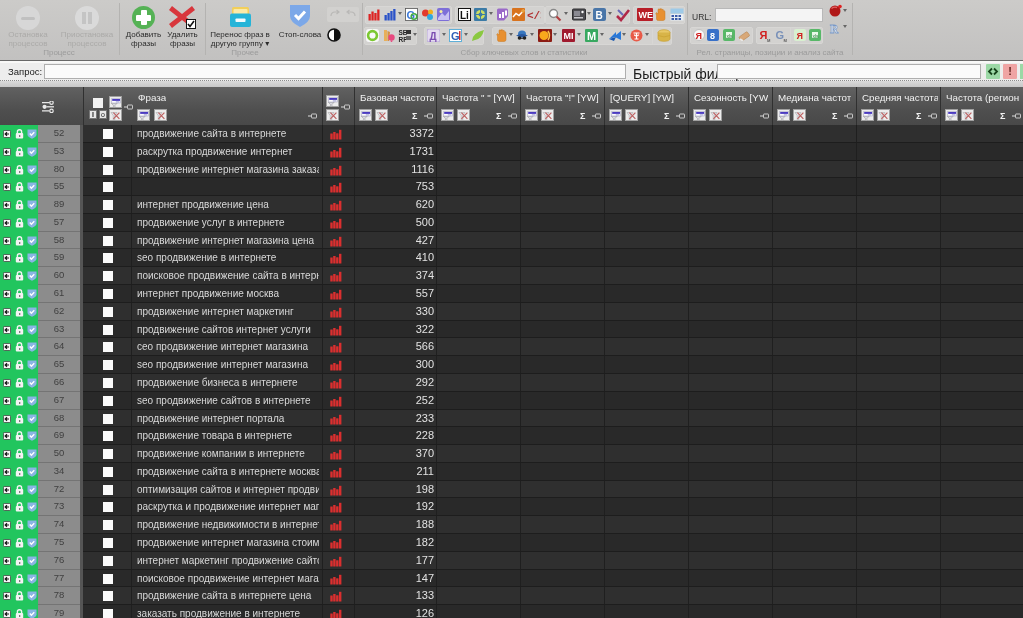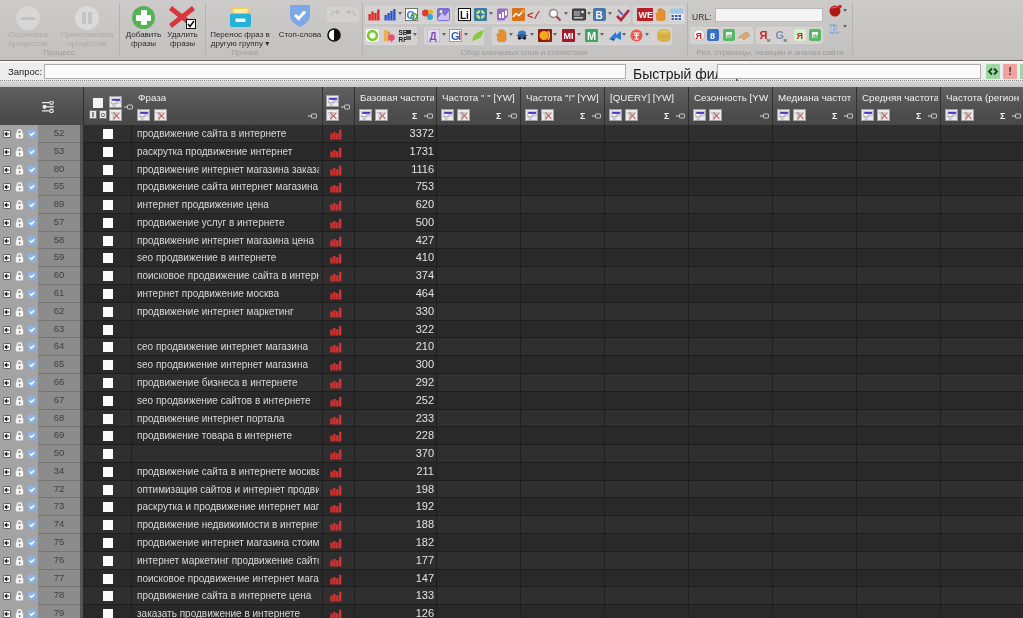--- a/index.html
+++ b/index.html
@@ -27,21 +27,21 @@
 .hbtn{position:absolute;width:13px;height:12px;background:#ececec;border:1px solid #a0a0a0;}
 .hbtn svg{margin:0.5px auto;display:block;}
 .sig{position:absolute;font-size:9px;font-weight:bold;color:#f3f3f3;}
 #tbody{position:absolute;left:0;top:125px;width:1023px;height:493px;background:#282828;}
 .row{position:absolute;left:0;width:1023px;}
 .row .dark{position:absolute;left:83px;top:0;width:940px;bottom:1px;}
 .row.even .dark{background:#2f2f2f;}
 .row.odd .dark{background:#292929;}
 .rsep{position:absolute;left:83px;bottom:0;width:940px;height:1px;background:#1d1d1d;}
 .vline{position:absolute;top:0;bottom:0;width:1px;background:#1f1f1f;}
-.gut{position:absolute;left:0;top:0;width:83px;bottom:0;background:#a3a3a3;}
+.gut{position:absolute;left:0;top:0;width:83px;bottom:0;background:#22c55e;}
 .numcell{position:absolute;left:38px;top:0;width:42px;bottom:0;background:#8c8c8c;
  border-bottom:1px solid #747474;font-size:9.5px;color:#404040;text-align:center;line-height:16px;}
 .gutedge{position:absolute;left:80px;top:0;width:3px;bottom:0;background:#555555;}
 .cb{position:absolute;left:103px;top:4px;width:10px;height:10px;background:#fafafa;}
 .phrase{position:absolute;left:137px;top:0;width:182px;height:17px;font-size:10px;
  color:#d8d8d8;white-space:nowrap;overflow:hidden;line-height:17.5px;}
 .freq{position:absolute;left:354px;top:0;width:80px;font-size:11px;color:#e2e2e2;text-align:right;line-height:17.5px;}
 .ric{position:absolute;left:330px;top:3.5px;}
 .gic{position:absolute;}
 svg{display:block;}
@@ -683,21 +683,20 @@
         <svg class="gic" style="left:14.5px;top:4px" width="9" height="10">
           <use href="#lockic"></use>
         </svg>
         <svg class="gic" style="left:27px;top:4px" width="10" height="10">
           <use href="#shieldic"></use>
         </svg>
         <div class="numcell">55</div>
         <div class="gutedge"></div>
       </div>
 <div class="cb"></div>
-<div class="phrase">продвижение сайта интернет магазина</div>
 <svg class="ric" width="12" height="11" viewBox="0 0 12 11">
         <use href="#minired"></use>
       </svg>
 <div class="freq">753</div>
 </div>
 <div class="row even" style="top:71px;height:18px">
 <div class="dark"></div>
 <div class="vline" style="left:131px"></div>
 <div class="vline" style="left:322px"></div>
 <div class="vline" style="left:354px"></div>
@@ -885,21 +884,21 @@
           <use href="#shieldic"></use>
         </svg>
         <div class="numcell">61</div>
         <div class="gutedge"></div>
       </div>
 <div class="cb"></div>
 <div class="phrase">интернет продвижение москва</div>
 <svg class="ric" width="12" height="11" viewBox="0 0 12 11">
         <use href="#minired"></use>
       </svg>
-<div class="freq">464</div>
+<div class="freq">557</div>
 </div>
 <div class="row even" style="top:178px;height:18px">
 <div class="dark"></div>
 <div class="vline" style="left:131px"></div>
 <div class="vline" style="left:322px"></div>
 <div class="vline" style="left:354px"></div>
 <div class="vline" style="left:436px"></div>
 <div class="vline" style="left:520px"></div>
 <div class="vline" style="left:604px"></div>
 <div class="vline" style="left:688px"></div>
@@ -947,20 +946,21 @@
         <svg class="gic" style="left:14.5px;top:4px" width="9" height="10">
           <use href="#lockic"></use>
         </svg>
         <svg class="gic" style="left:27px;top:4px" width="10" height="10">
           <use href="#shieldic"></use>
         </svg>
         <div class="numcell">63</div>
         <div class="gutedge"></div>
       </div>
 <div class="cb"></div>
+<div class="phrase">продвижение сайтов интернет услуги</div>
 <svg class="ric" width="12" height="11" viewBox="0 0 12 11">
         <use href="#minired"></use>
       </svg>
 <div class="freq">322</div>
 </div>
 <div class="row even" style="top:213px;height:18px">
 <div class="dark"></div>
 <div class="vline" style="left:131px"></div>
 <div class="vline" style="left:322px"></div>
 <div class="vline" style="left:354px"></div>
@@ -983,21 +983,21 @@
           <use href="#shieldic"></use>
         </svg>
         <div class="numcell">64</div>
         <div class="gutedge"></div>
       </div>
 <div class="cb"></div>
 <div class="phrase">сео продвижение интернет магазина</div>
 <svg class="ric" width="12" height="11" viewBox="0 0 12 11">
         <use href="#minired"></use>
       </svg>
-<div class="freq">210</div>
+<div class="freq">566</div>
 </div>
 <div class="row odd" style="top:231px;height:18px">
 <div class="dark"></div>
 <div class="vline" style="left:131px"></div>
 <div class="vline" style="left:322px"></div>
 <div class="vline" style="left:354px"></div>
 <div class="vline" style="left:436px"></div>
 <div class="vline" style="left:520px"></div>
 <div class="vline" style="left:604px"></div>
 <div class="vline" style="left:688px"></div>
@@ -1177,20 +1177,21 @@
         <svg class="gic" style="left:14.5px;top:4px" width="9" height="10">
           <use href="#lockic"></use>
         </svg>
         <svg class="gic" style="left:27px;top:4px" width="10" height="10">
           <use href="#shieldic"></use>
         </svg>
         <div class="numcell">50</div>
         <div class="gutedge"></div>
       </div>
 <div class="cb"></div>
+<div class="phrase">продвижение компании в интернете</div>
 <svg class="ric" width="12" height="11" viewBox="0 0 12 11">
         <use href="#minired"></use>
       </svg>
 <div class="freq">370</div>
 </div>
 <div class="row odd" style="top:338px;height:18px">
 <div class="dark"></div>
 <div class="vline" style="left:131px"></div>
 <div class="vline" style="left:322px"></div>
 <div class="vline" style="left:354px"></div>

